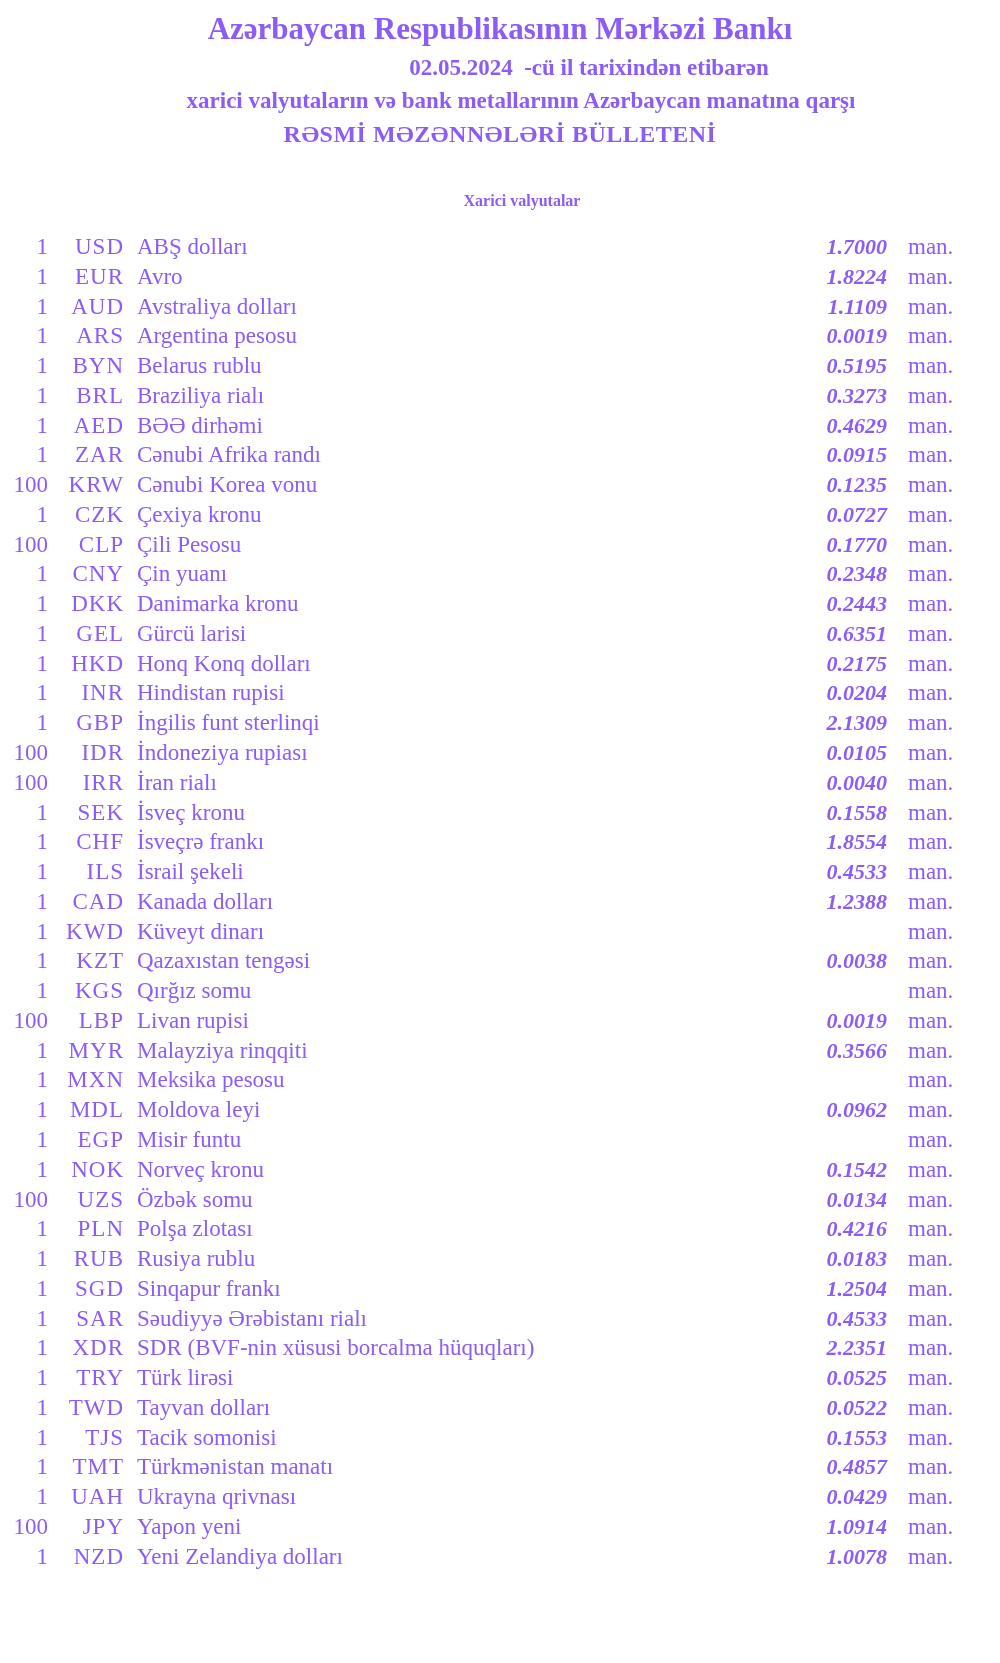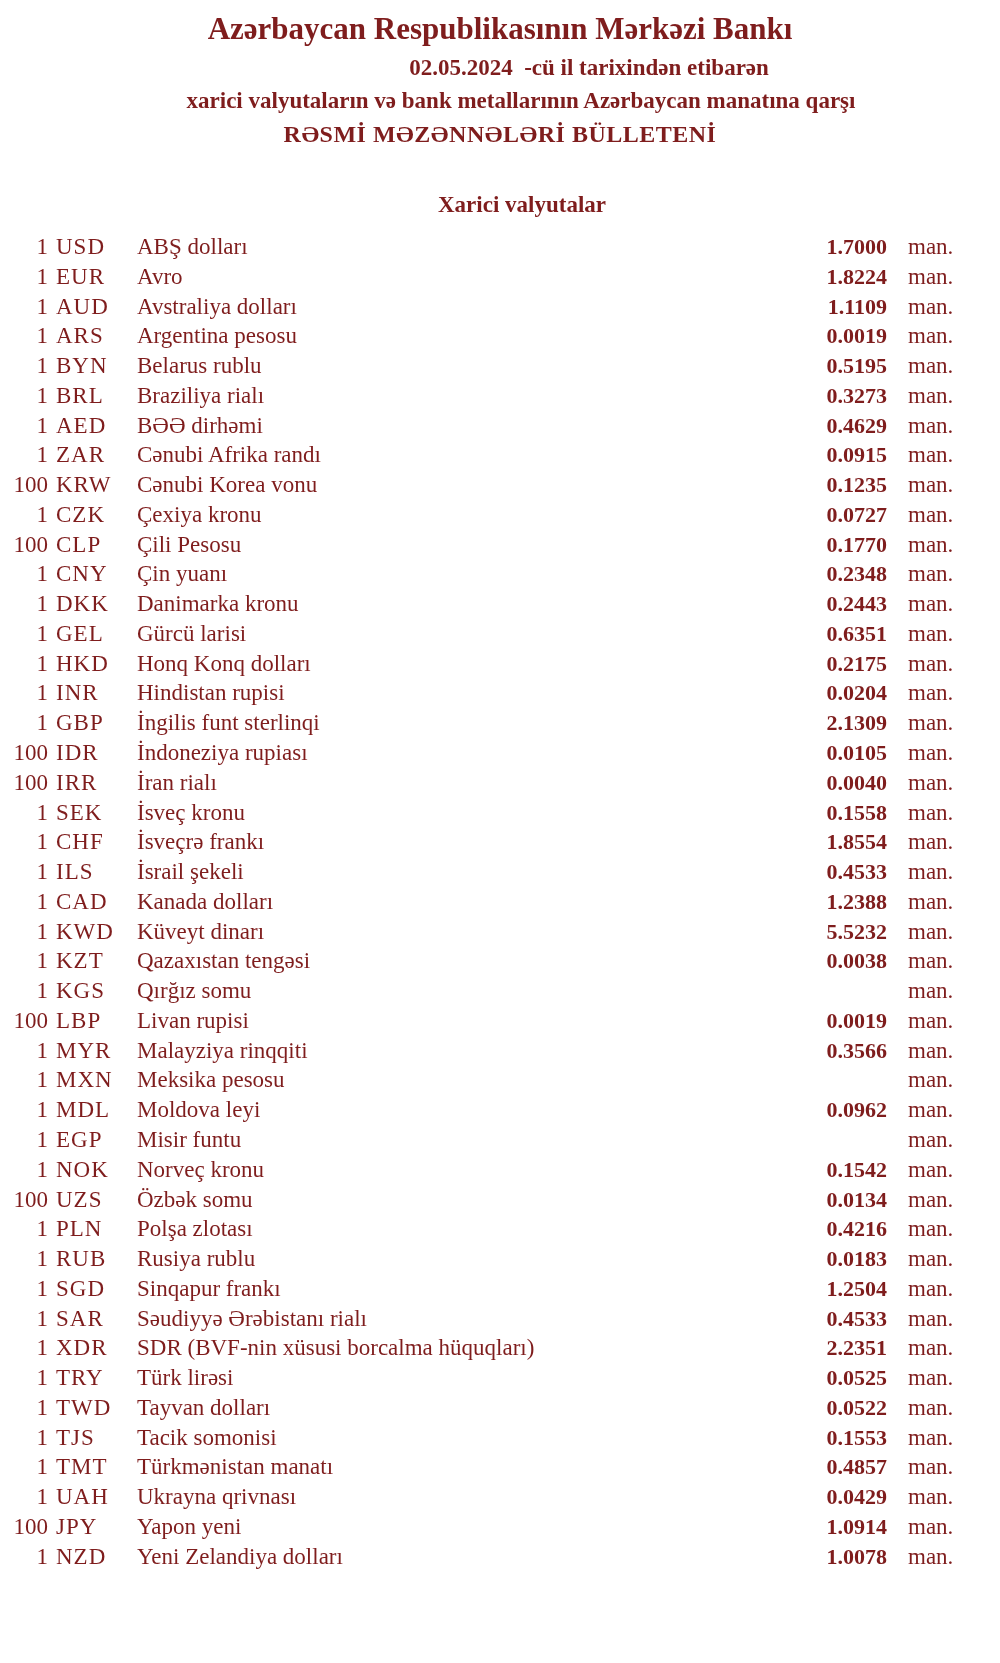--- a/index.html
+++ b/index.html
@@ -1,57 +1,57 @@
 <!DOCTYPE html>
 <html><head>
 <meta charset="utf-8">
 <style>
   html, body { margin: 0; padding: 0; background: #ffffff; }
   .page {
     position: relative;
     width: 1000px;
     height: 1663px;
     background: #ffffff;
-    color: #7f1d1d;
+    color: #8b5cf6;
     font-family: "Liberation Serif", "DejaVu Serif", serif;
     overflow: hidden;
   }
   .hline {
     position: absolute;
     transform: translateX(-50%);
     white-space: pre;
     font-weight: bold;
     line-height: 1.1;
   }
   .bank-title   { left: 500px; top: 12px;  font-size: 31px; }
   .date-line    { left: 589px; top: 55px;  font-size: 23px; }
   .subtitle-1   { left: 521px; top: 88px;  font-size: 23px; }
   .subtitle-2   { left: 500px; top: 121px; font-size: 24px; letter-spacing: 0.5px; }
-  .section-title{ left: 522px; top: 192px; font-size: 23px; }
+  .section-title{ left: 522px; top: 192px; font-size: 16px; }
 
   .rates {
     position: absolute;
     left: 0;
     top: 232px;
     width: 1000px;
   }
   .row { position: relative; height: 29.78px; }
   .cell {
     position: absolute;
     top: 0;
     line-height: 29.78px;
     white-space: nowrap;
     font-size: 23px;
   }
   .qty  { left: 0px;   width: 48px;  text-align: right; }
-  .code { left: 56px;  width: 76px;  text-align: left; letter-spacing: 1px; }
+  .code { left: 48px;  width: 76px;  text-align: right; letter-spacing: 1px; }
   .name { left: 137px; }
   .val  {
     left: 637px; width: 250px; text-align: right;
-    font-size: 22px; font-weight: bold; 
+    font-size: 22px; font-weight: bold; font-style: italic;
   }
   .man  { left: 908px; }
 </style>
 </head>
 <body>
 
 <div class="page">
   <div class="hline bank-title">Azərbaycan Respublikasının Mərkəzi Bankı</div>
   <div class="hline date-line">02.05.2024  -cü il tarixindən etibarən</div>
   <div class="hline subtitle-2">RƏSMİ MƏZƏNNƏLƏRİ BÜLLETENİ</div>
@@ -217,21 +217,20 @@
         <span class="cell qty">1</span>
         <span class="cell code">CAD</span>
         <span class="cell name">Kanada dolları</span>
         <span class="cell val">1.2388</span>
         <span class="cell man">man.</span>
       </div>
       <div class="row">
         <span class="cell qty">1</span>
         <span class="cell code">KWD</span>
         <span class="cell name">Küveyt dinarı</span>
-        <span class="cell val">5.5232</span>
         <span class="cell man">man.</span>
       </div>
       <div class="row">
         <span class="cell qty">1</span>
         <span class="cell code">KZT</span>
         <span class="cell name">Qazaxıstan tengəsi</span>
         <span class="cell val">0.0038</span>
         <span class="cell man">man.</span>
       </div>
       <div class="row">

